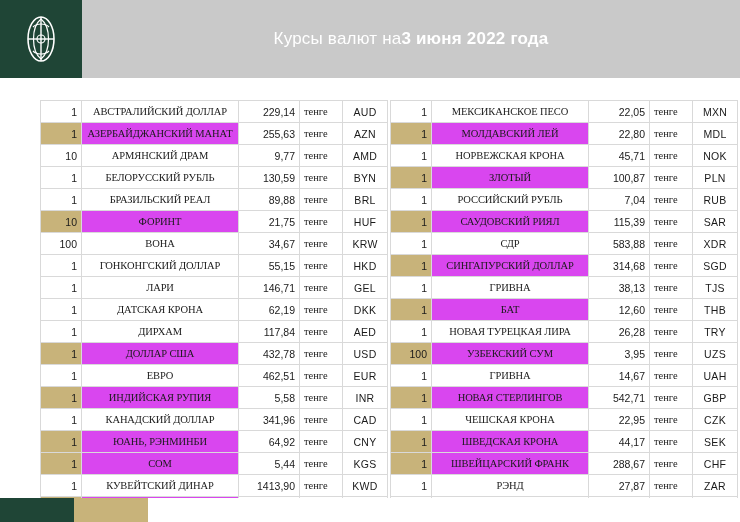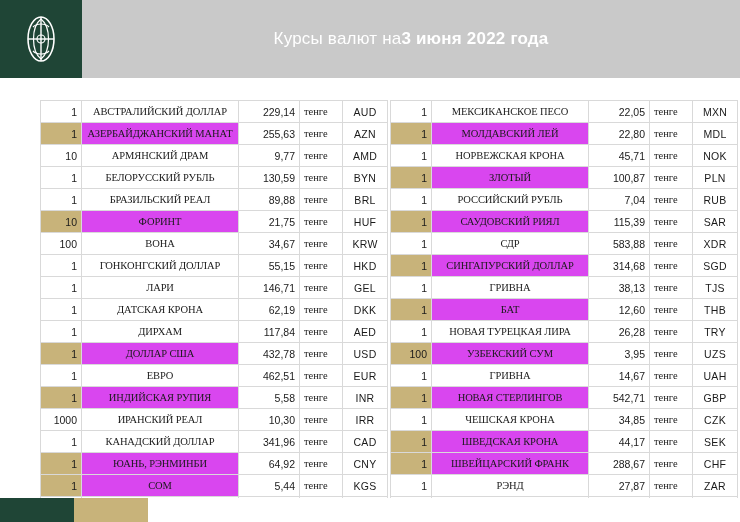--- a/index.html
+++ b/index.html
@@ -257,27 +257,20 @@
               <td class="code">EUR</td>
             </tr>
             <tr>
               <td class="qty hl">1</td>
               <td class="name hl">ИНДИЙСКАЯ РУПИЯ</td>
               <td class="rate">5,58</td>
               <td class="cur">тенге</td>
               <td class="code">INR</td>
             </tr>
             <tr>
-              <td class="qty">1000</td>
-              <td class="name">ИРАНСКИЙ РЕАЛ</td>
-              <td class="rate">10,30</td>
-              <td class="cur">тенге</td>
-              <td class="code">IRR</td>
-            </tr>
-            <tr>
               <td class="qty">1</td>
               <td class="name">КАНАДСКИЙ ДОЛЛАР</td>
               <td class="rate">341,96</td>
               <td class="cur">тенге</td>
               <td class="code">CAD</td>
             </tr>
             <tr>
               <td class="qty hl">1</td>
               <td class="name hl">ЮАНЬ, РЭНМИНБИ</td>
               <td class="rate">64,92</td>
@@ -405,21 +398,21 @@
             <tr>
               <td class="qty hl">1</td>
               <td class="name hl">НОВАЯ СТЕРЛИНГОВ</td>
               <td class="rate">542,71</td>
               <td class="cur">тенге</td>
               <td class="code">GBP</td>
             </tr>
             <tr>
               <td class="qty">1</td>
               <td class="name">ЧЕШСКАЯ КРОНА</td>
-              <td class="rate">34,85</td>
+              <td class="rate">22,95</td>
               <td class="cur">тенге</td>
               <td class="code">CZK</td>
             </tr>
             <tr>
               <td class="qty hl">1</td>
               <td class="name hl">ШВЕДСКАЯ КРОНА</td>
               <td class="rate">44,17</td>
               <td class="cur">тенге</td>
               <td class="code">SEK</td>
             </tr>

